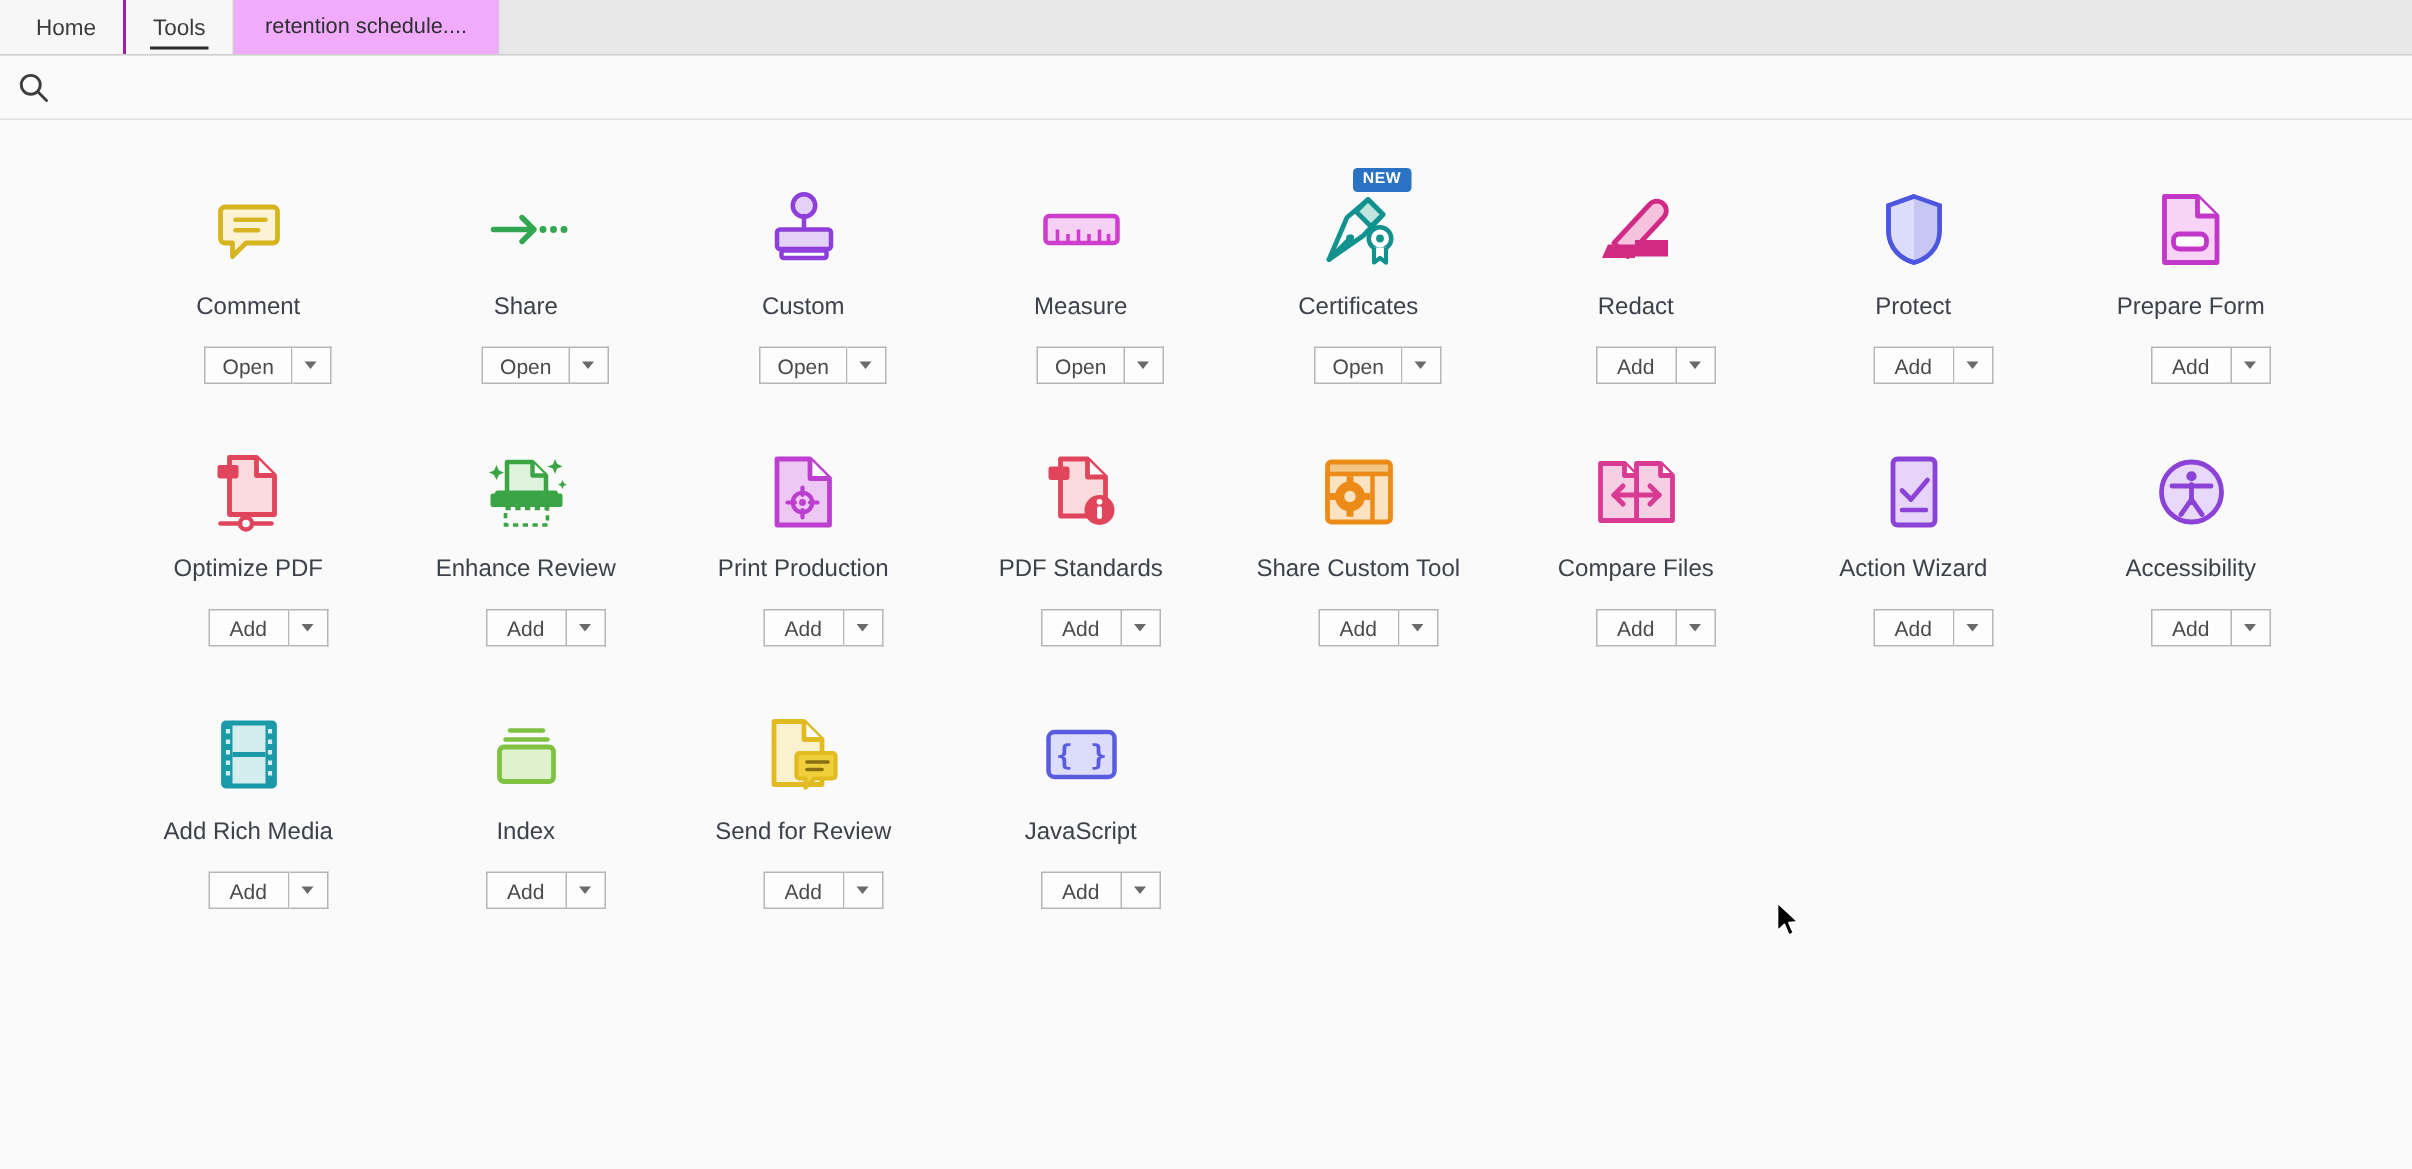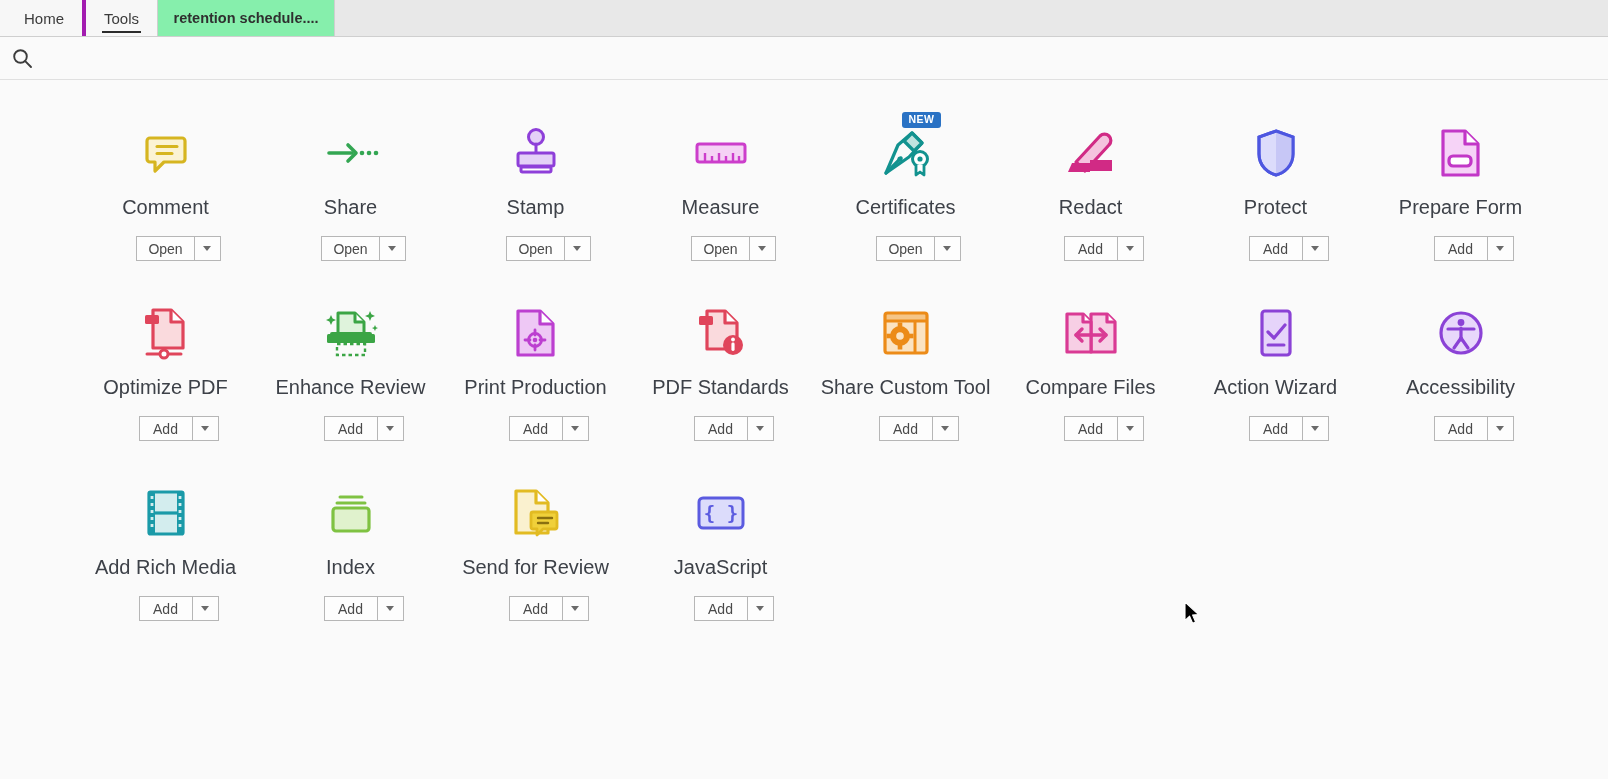--- a/index.html
+++ b/index.html
@@ -25,43 +25,42 @@
     align-items: center;
     justify-content: center;
     padding: 0 18px;
     font-size: 15px;
     color: #3b3b3b;
     background: #f7f7f7;
     position: relative;
     cursor: default;
     min-width: 62px;
   }
-  .navtab.home { border-right: 4px solid #a21caf; padding-left: 24px; }
+  .navtab.home { border-right: 2px solid #a21caf; padding-left: 24px; }
   .navtab.active-nav { background: #f7f7f7; text-align: right; }
   .navtab.active-nav::after {
     content: "";
     position: absolute;
     left: 16px; right: 16px; bottom: 3px;
     height: 2.5px;
     background: #2b2b2b;
   }
   .doctab {
     display: flex;
     align-items: center;
     justify-content: center;
     width: 178px;
-    background: #86efac;
+    background: #f0abfc;
     border-left: 1px solid #cfcfcf;
     border-right: 1px solid #cfcfcf;
     font-size: 14.5px;
     color: #2f2f2f;
     cursor: default;
     overflow: hidden;
     white-space: nowrap;
-    font-weight: bold;
   }
   .tabfill { flex: 1; background: #e8e8e8; }
 
   
   #searchbar {
     height: 43px;
     background: #fafafa;
     border-bottom: 1px solid #e0e0e0;
     display: flex;
     align-items: center;
@@ -125,21 +124,21 @@
     background: #2a72c4;
     color: #fff;
     font-size: 10.5px;
     font-weight: bold;
     letter-spacing: 0.4px;
     padding: 2px 7px 3px 7px;
     border-radius: 3px;
     line-height: 1;
   }
   .tool-label {
-    font-size: 20px;
+    font-size: 16px;
     color: #3d4148;
     margin-top: 4px;
     text-align: center;
     white-space: nowrap;
   }
   .btn-group {
     margin-top: 17px;
     display: flex;
     height: 25px;
     padding-left: 26px;
@@ -244,21 +243,21 @@
     </div>
     <div class="tool">
       <div class="icon-wrap">
     <svg width="52" height="54" viewBox="0 0 52 54">
       <circle cx="26" cy="11" r="7.5" fill="#e4d1f7" stroke="#8e3fd9" stroke-width="3"></circle>
       <path d="M26,18 v10" stroke="#8e3fd9" stroke-width="3" stroke-linecap="round"></path>
       <rect x="8" y="27" width="36" height="13" rx="2" fill="#e4d1f7" stroke="#8e3fd9" stroke-width="3"></rect>
       <rect x="11" y="41" width="30" height="5" rx="1.5" fill="#fff" stroke="#8e3fd9" stroke-width="3"></rect>
     </svg>
       </div>
-      <div class="tool-label">Stamp</div>
+      <div class="tool-label">Custom</div>
       <div class="btn-group">
         <button class="btn-main">Open</button>
         <button class="btn-caret">
           <span class="tri"></span>
         </button>
       </div>
     </div>
     <div class="tool">
       <div class="icon-wrap">
     <svg width="54" height="30" viewBox="0 0 54 30">

